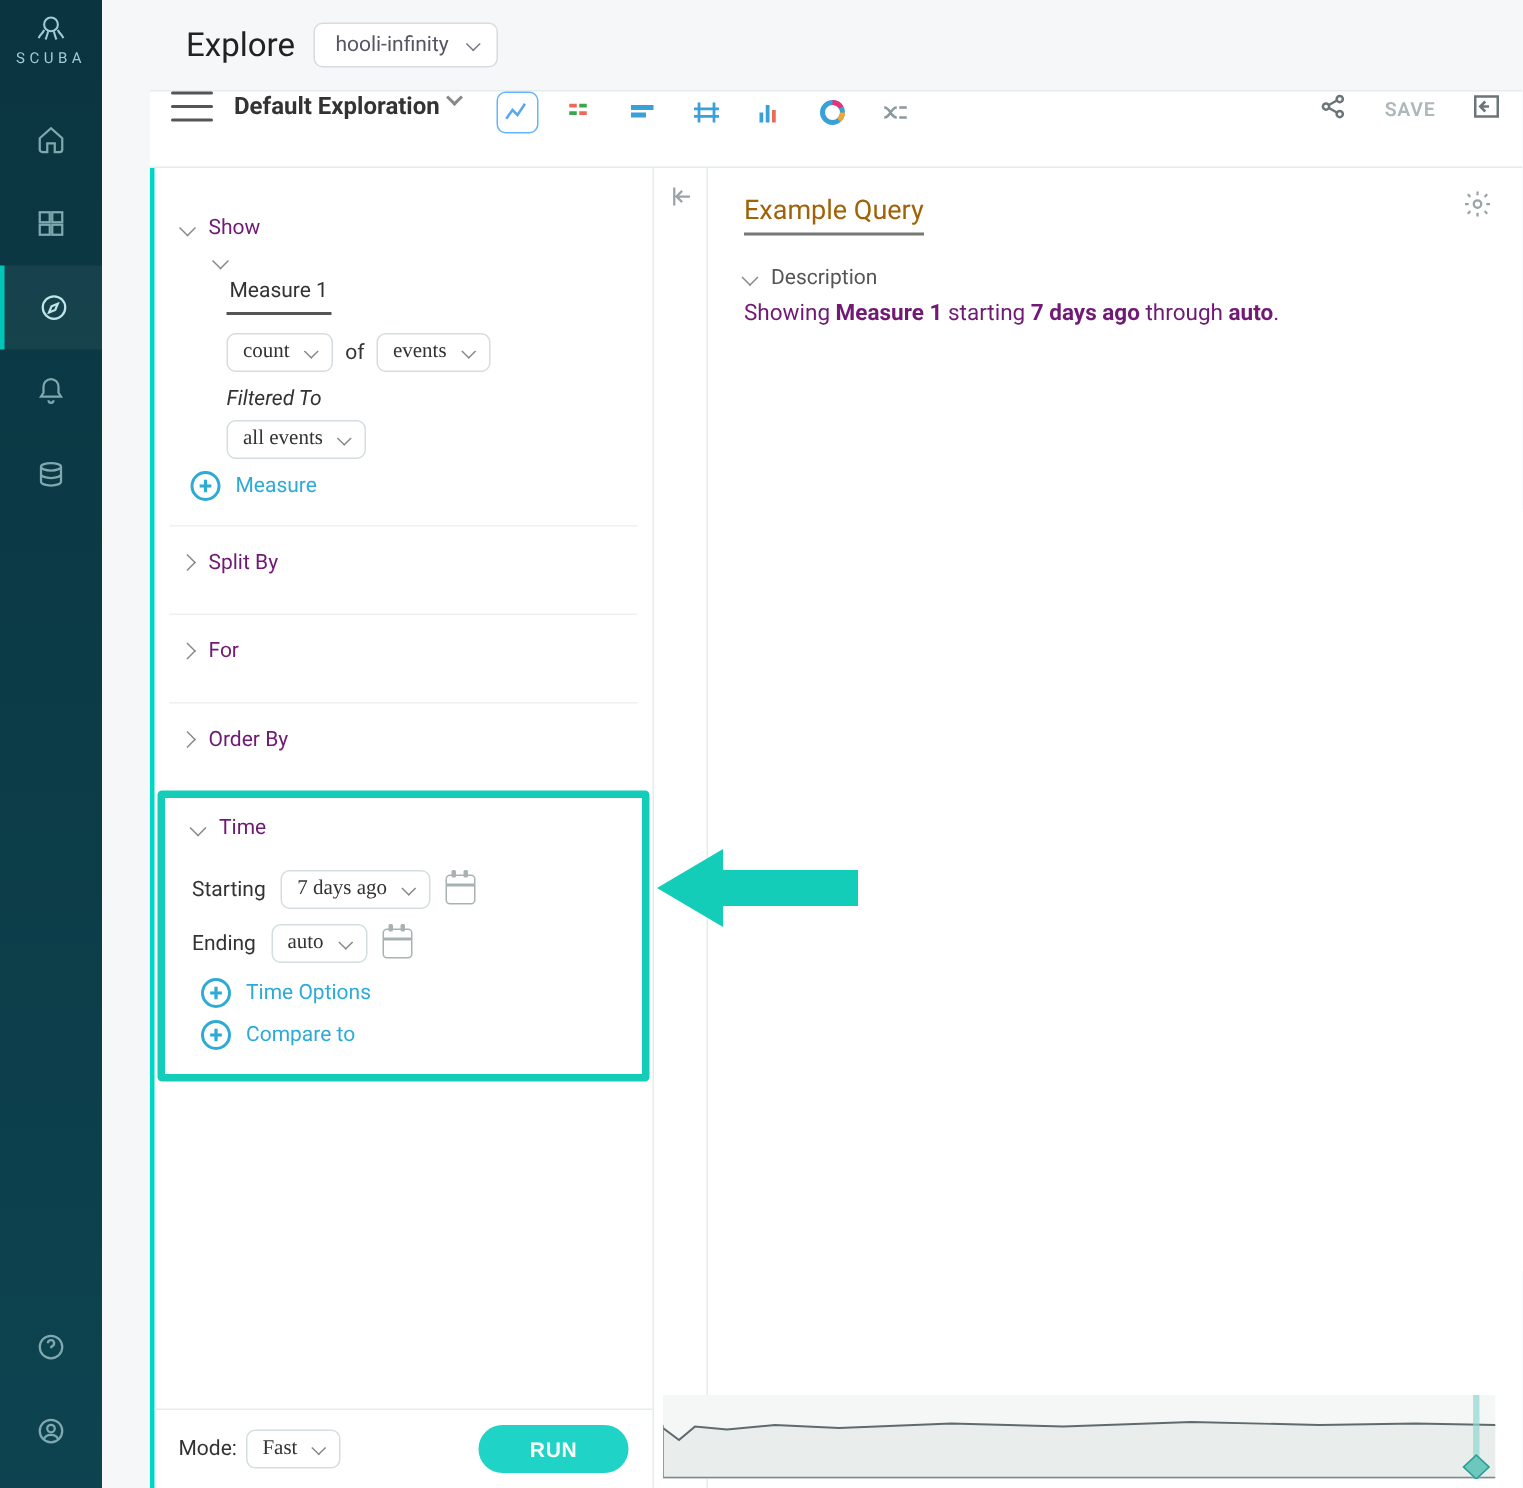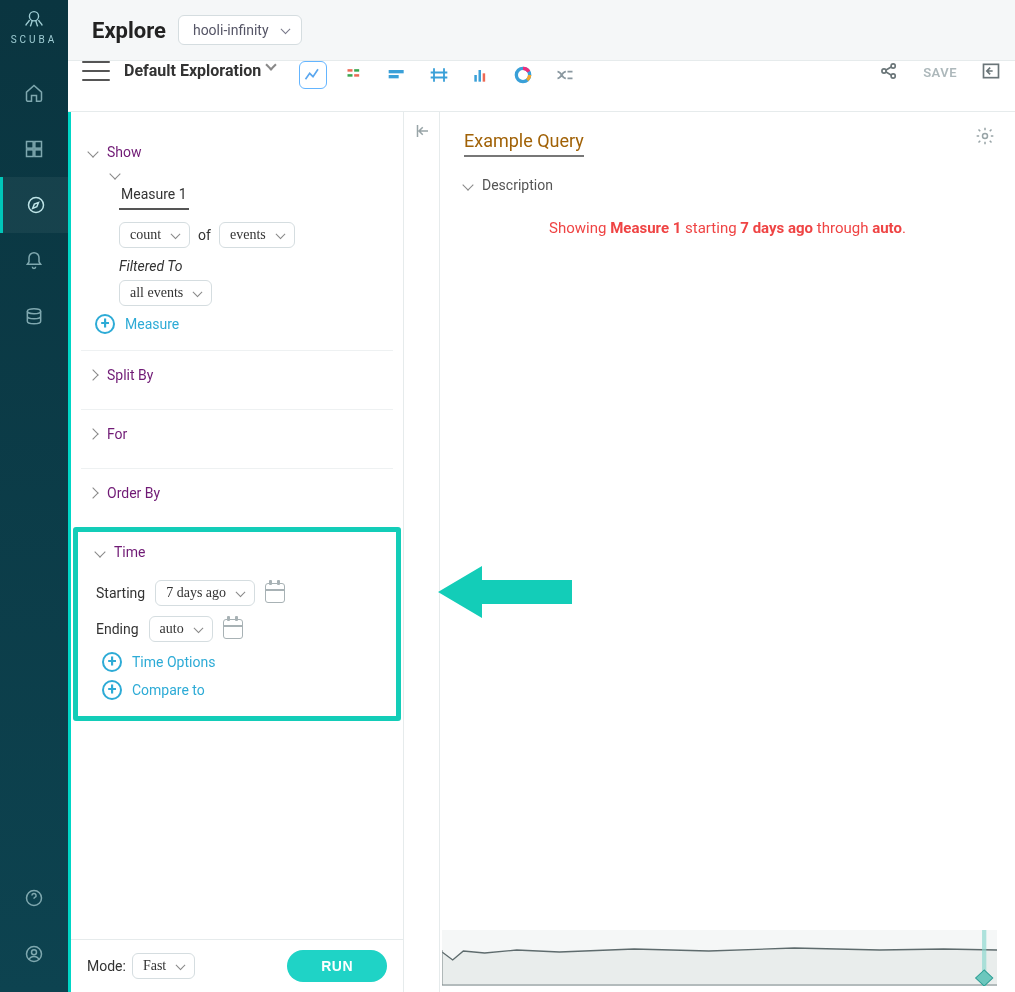--- a/index.html
+++ b/index.html
@@ -1,30 +1,30 @@
 <!DOCTYPE html>
 <html><head>
 <meta charset="utf-8">
 <style>
   * { box-sizing: border-box; margin: 0; padding: 0; }
   body { font-family: -apple-system, BlinkMacSystemFont, "Segoe UI", Roboto, sans-serif; font-size: 14px; color: #333; background: #f5f7f8; width: 1015px; height: 992px; overflow: hidden; }
-  .app { display: flex; height: 100%; }
+  .app { display: flex; height: 100%; gap: 32px; }
 
   
   .nav-rail { width: 68px; background: linear-gradient(180deg, #0a3540 0%, #0d4350 100%); display: flex; flex-direction: column; align-items: center; padding-top: 8px; color: #cfe5e8; }
   .logo-block { display: flex; flex-direction: column; align-items: center; margin-bottom: 20px; }
   .logo-text { font-size: 10px; letter-spacing: 3px; color: #9fcdd4; margin-top: 4px; }
   .nav-icon { width: 68px; height: 56px; display: flex; align-items: center; justify-content: center; color: #7fa8af; cursor: pointer; }
   .nav-icon.active { background: rgba(255,255,255,0.05); border-left: 3px solid #00c6b9; color: #bfe5e8; }
   .nav-spacer { flex: 1; }
 
   
   .main { flex: 1; display: flex; flex-direction: column; background: #f5f7f8; }
   .header1 { height: 60px; display: flex; align-items: center; padding: 0 24px; }
-  .header1 h1 { font-size: 22px; font-weight: 700; color: #222; margin-right: 12px; }
+  .header1 h1 { font-size: 22px; font-weight: 400; color: #222; margin-right: 12px; }
   .ds-select { border: 1px solid #d5dde0; background: #fff; border-radius: 6px; padding: 6px 32px 6px 14px; font-size: 14px; color: #556; position: relative; cursor: pointer; }
   .ds-select::after { content: ""; position: absolute; right: 12px; top: 50%; width: 6px; height: 6px; border-right: 1.5px solid #778; border-bottom: 1.5px solid #778; transform: translateY(-60%) rotate(45deg); }
 
   
   .toolbar { height: 52px; background: #fff; border-top: 1px solid #e6ebec; border-bottom: 1px solid #e6ebec; display: flex; align-items: flex-start; padding: 0 14px; }
   .hamburger { width: 28px; height: 20px; display: flex; flex-direction: column; justify-content: space-between; margin-right: 14px; cursor: pointer; }
   .hamburger span { height: 2px; background: #555; border-radius: 1px; }
   .exp-name { font-size: 16px; font-weight: 700; color: #333; margin-right: 6px; }
   .small-caret { width: 8px; height: 8px; border-right: 2px solid #888; border-bottom: 2px solid #888; transform: rotate(45deg); margin-right: 24px; cursor:pointer; }
   .viz-btns { display: flex; gap: 14px; align-items: center; }
@@ -62,21 +62,21 @@
 
   
   .collapse-col { width: 36px; background:#fff; border-right:1px solid #e6ebec; padding-top: 10px; display:flex; justify-content:center; }
   .collapse-btn { color:#98a4a7; cursor:pointer; font-size:16px; }
 
   
   .results { flex:1; background:#fff; padding: 18px 24px; position:relative; display:flex; flex-direction:column; }
   .query-title { display:inline-block; font-size:18px; color:#a16207; padding-bottom:4px; border-bottom:2px solid #777; }
   .gear-abs { position:absolute; top:14px; right:20px; color:#98a4a7; cursor:pointer; }
   .desc-head { display:flex; align-items:center; gap:10px; margin-top: 20px; color:#555; cursor:pointer; font-size: 14px; }
-  .desc-body { margin-top: 26px; font-size: 15px; color:#ef4444;text-align:center; }
+  .desc-body { margin-top: 6px; font-size: 15px; color:#701a75; }
   .desc-body b { font-weight:700; }
   .results-spacer { flex:1; }
 
   
   .mini-chart { position:absolute; bottom:6px; left:442px; right:18px; height:56px;  }
   .mini-chart svg { width:100%; height:100%; }
 
   
   .arrow-annot { position:absolute; left: 438px; top: 560px; color:#13cdb8; }
 

